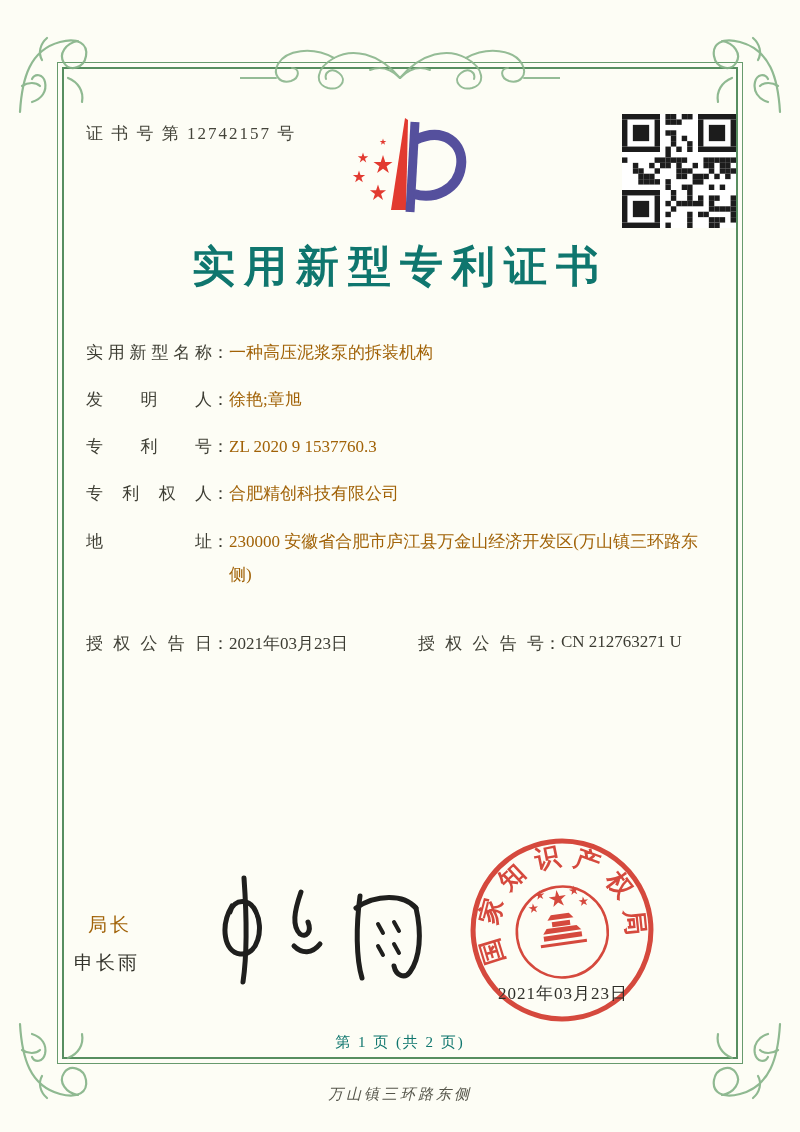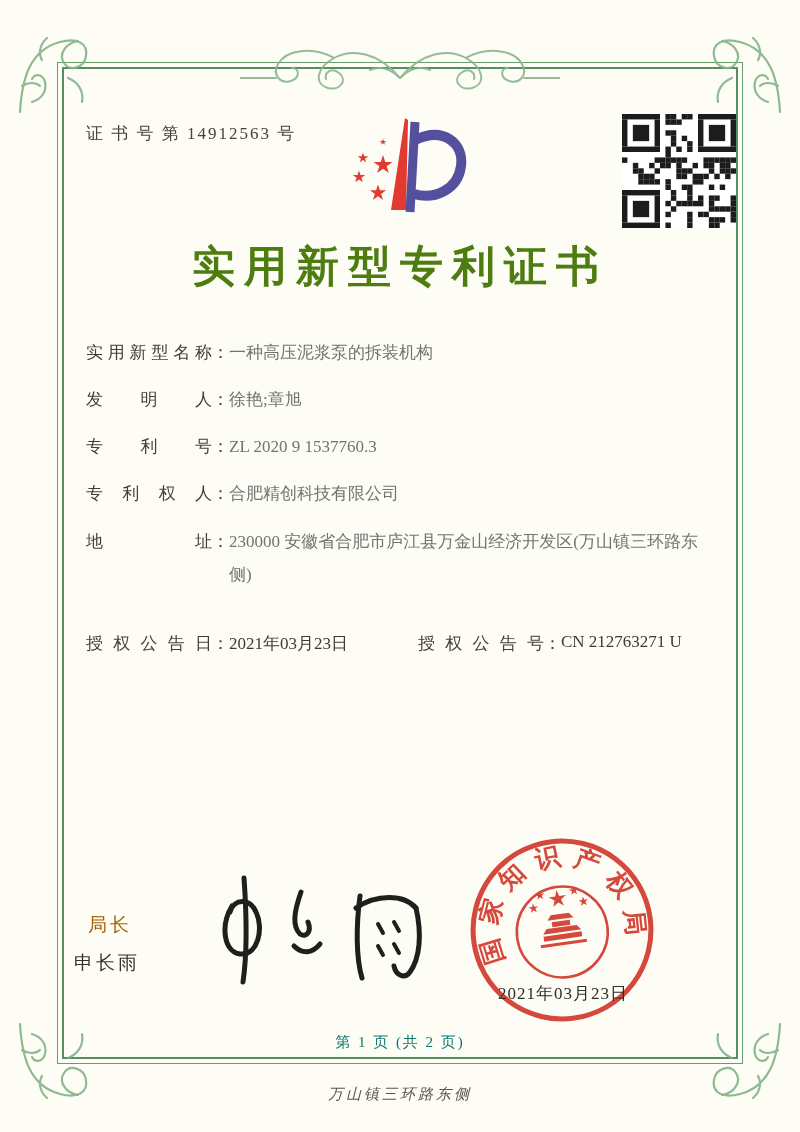--- a/index.html
+++ b/index.html
@@ -20,27 +20,27 @@
   .corner.bl{left:16px; bottom:12px; transform:scaleY(-1);}
   .corner.br{right:16px; bottom:12px; transform:scale(-1,-1);}
   .top-orn{position:absolute; left:240px; top:34px;}
 
   .cert-no{position:absolute; left:86px; top:122px; font-size:17px; letter-spacing:2px; color:#44443a;}
 
   .logo{position:absolute; left:330px; top:110px;}
   .qr{position:absolute; left:622px; top:114px; width:114px; height:114px; background:#fff;}
 
   .title{position:absolute; left:0; top:238px; width:100%; text-align:center;
-    font-size:43px; font-weight:700; letter-spacing:9px; color:#4d7c0f;}
+    font-size:43px; font-weight:700; letter-spacing:9px; color:#0f766e;}
 
   .fields{position:absolute; left:86px; top:336px; width:640px; font-size:17px;}
   .frow{position:relative; margin-bottom:14px; line-height:1.95;}
   .flabel{display:inline-block; width:126px; text-align:justify; text-align-last:justify; vertical-align:top; color:#3f3f35;}
   .fcolon{display:inline-block; vertical-align:top;}
-  .fvalue{display:inline-block; width:480px; vertical-align:top; color:#737373;}
+  .fvalue{display:inline-block; width:480px; vertical-align:top; color:#a16207;}
   .grant-row{position:absolute; left:86px; top:632px; width:640px; font-size:17px;}
   .grant-right{position:absolute; left:332px; top:0;}
 
   .paras{position:absolute; left:86px; top:668px; width:632px;
     font-size:15.5px; line-height:1.78; text-align:justify; font-style:italic; color:#4c4c40;}
   .paras p{margin:0 0 6px 0; text-indent:2em;}
 
   .sig-title{position:absolute; left:88px; top:912px; font-size:19px; letter-spacing:3px; color:#a16207;}
   .sig-name{position:absolute; left:74px; top:950px; font-size:19px; letter-spacing:3px; color:#33332b;}
   .sig-hand{position:absolute; left:198px; top:866px;}
@@ -107,21 +107,21 @@
       </g>
       <g transform="translate(320,0) scale(-1,1)">
         <path d="M160,44 C138,18 112,14 94,24 C76,34 74,50 88,54 C100,57 108,46 99,39 C92,33 84,38 86,45"></path>
         <path d="M94,24 C72,12 46,16 38,30 C32,41 40,50 51,47 C60,44 60,34 52,34"></path>
         <path d="M160,44 C150,34 140,32 130,36"></path>
         <path d="M0,44 L36,44"></path>
       </g>
     </g>
   </svg>
 
-  <div class="cert-no">证 书 号 第 14912563 号</div>
+  <div class="cert-no">证 书 号 第 12742157 号</div>
 
   <svg class="logo" width="150" height="125" viewBox="0 0 150 125">
     <defs>
       <polygon id="star" points="0,-1 0.225,-0.309 0.951,-0.309 0.363,0.118 0.588,0.809 0,0.382 -0.588,0.809 -0.363,0.118 -0.951,-0.309 -0.225,-0.309"></polygon>
     </defs>
     <polygon points="75,8 78,10 76,100 61,100" fill="#e23a30"></polygon>
     <path d="M85,12 L80,102" stroke="#55509d" stroke-width="9" fill="none"></path>
     <path d="M85,30 C114,16 134,34 131,56 C128,80 104,90 84,84" stroke="#55509d" stroke-width="10" fill="none"></path>
     <use href="#star" transform="translate(53,32) scale(3.5)" fill="#e23a30"></use>
     <use href="#star" transform="translate(33,48) scale(5.5)" fill="#e23a30"></use>

